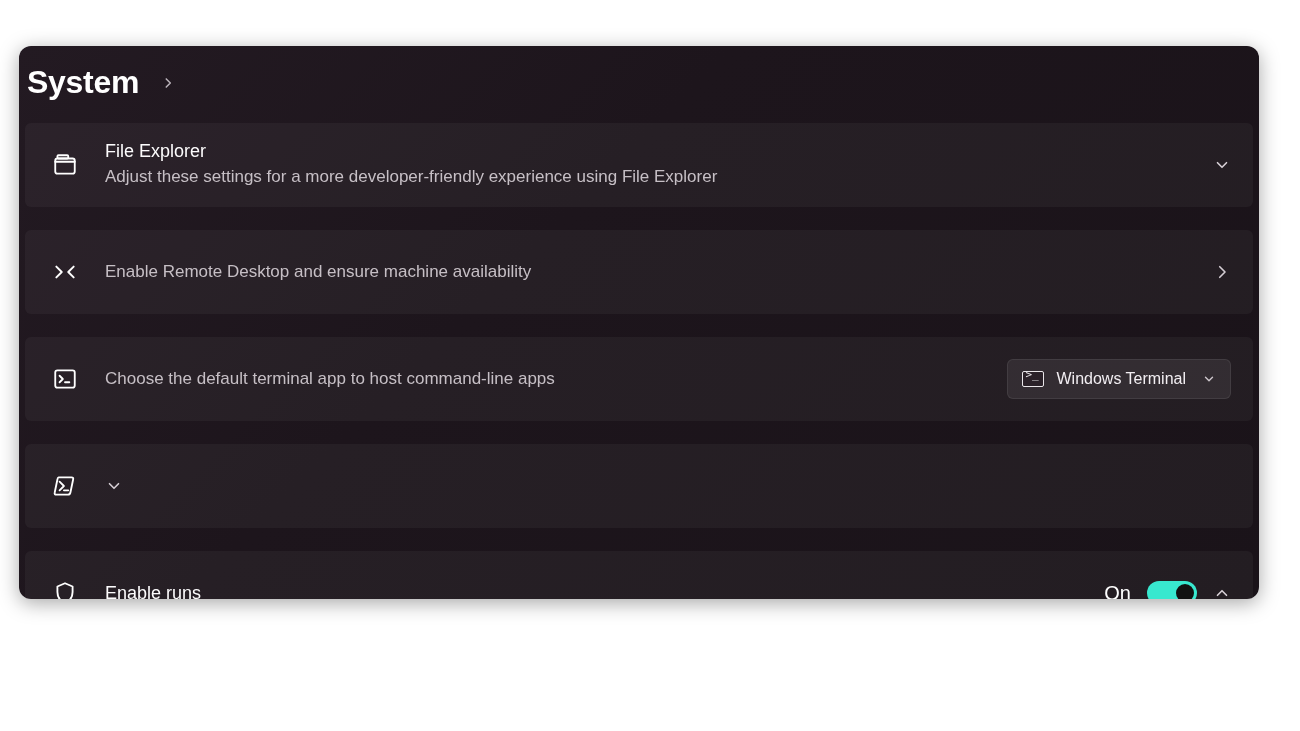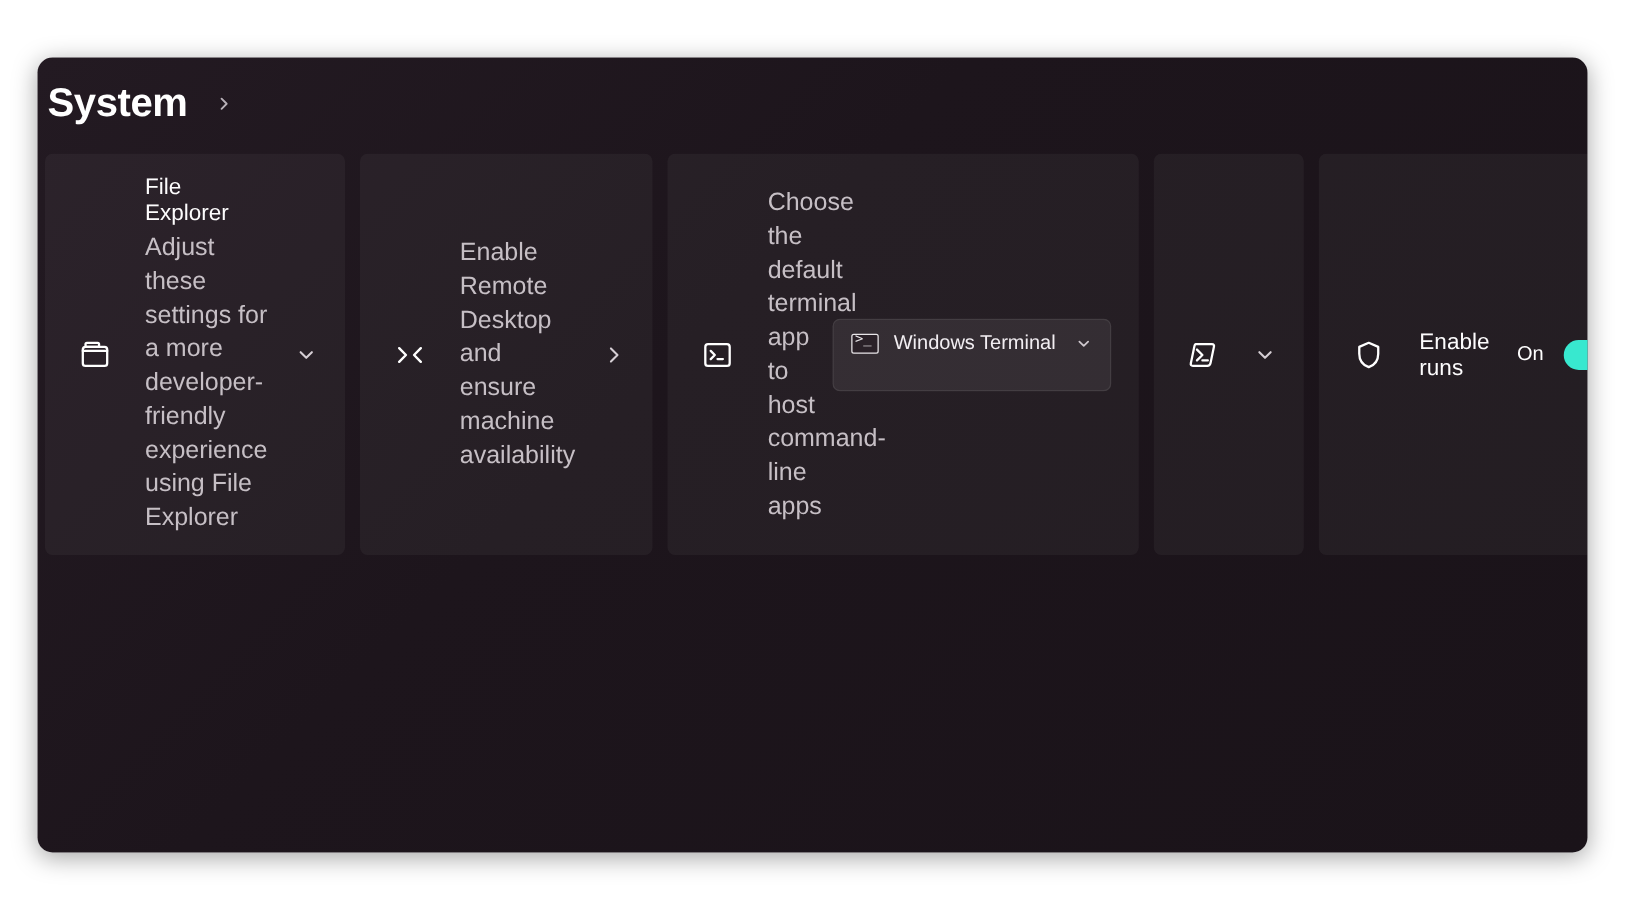--- a/index.html
+++ b/index.html
@@ -1,64 +1,64 @@
 <!DOCTYPE html>
 <html><head>
 <meta charset="utf-8">
 <style>
   * { box-sizing: border-box; margin: 0; padding: 0; }
   html, body { width: 1300px; height: 731px; background: #ffffff; font-family: "Segoe UI", "Segoe UI Variable", Arial, sans-serif; }
   .panel {
     position: absolute;
-    left: 30px; top: 46px;
-    width: 1240px; height: 636px;
+    left: 19px; top: 46px;
+    width: 1240px; height: 553px;
     background: linear-gradient(135deg, #231a22 0%, #1d151c 40%, #1a1319 100%);
     border-radius: 12px;
     color: #ffffff;
     overflow: hidden;
     box-shadow: 0 4px 20px rgba(0,0,0,0.35);
   }
   .breadcrumb {
     display: flex; align-items: center; gap: 22px;
     padding: 18px 8px 22px 8px;
   }
   .breadcrumb .crumb {
     font-size: 32px; font-weight: 600; letter-spacing: -0.3px;
   }
   .breadcrumb .chev { color: #b8b1b8; display:flex; }
-  .rows { display: flex; flex-direction: row; gap: 12px; padding: 0 6px 0 6px; }
+  .rows { display: flex; flex-direction: column; gap: 23px; padding: 0 6px 0 6px; }
   .row {
     background: rgba(255,255,255,0.045);
     border-radius: 6px;
     display: flex; align-items: center;
     padding: 16px 22px;
     min-height: 84px;
     gap: 22px;
   }
   .subrow {
     background: rgba(255,255,255,0.03);
     border-radius: 6px;
     display: flex; align-items: center;
     padding: 16px 22px 16px 82px;
     min-height: 72px;
     gap: 22px;
   }
   .icon-slot { width: 36px; display:flex; justify-content:center; color:#ffffff; flex-shrink:0; }
   .text-col { flex: 1 1 auto; display:flex; flex-direction:column; gap:4px; min-width:0; }
   .text-col .title { font-size: 18px; font-weight: 400; color:#fdfcfd; }
-  .text-col .sub { font-size: 20px; color:#c6bfc5; line-height:1.35; }
+  .text-col .sub { font-size: 17px; color:#c6bfc5; line-height:1.35; }
   .subrow .title { font-size:18px; font-weight:400; color:#fff; }
   .trail { display:flex; align-items:center; gap:16px; flex-shrink:0; }
   .chev-small { color:#d5ced4; display:flex; }
   .dropdown {
     background: rgba(255,255,255,0.07);
     border: 1px solid rgba(255,255,255,0.08);
     border-radius: 6px;
     display:flex; align-items:center; gap:12px;
-    padding: 10px 14px 28px 14px;
+    padding: 10px 14px 10px 14px;
     font-size:16px; color:#f2eef2;
     cursor:pointer;
   }
   .dropdown .dd-chev { color:#cfc8ce; display:flex; margin-left:4px; }
   .term-badge {
     width:22px; height:16px; position:relative; display:inline-block;
   }
   .term-badge::before {
     content:""; position:absolute; inset:0; border:1.8px solid #e9e6e9; border-radius:2px; background:#2a2128;
   }
@@ -67,21 +67,21 @@
   }
   .toggle {
     width: 50px; height: 24px; border-radius: 12px;
     background: #38e8cf;
     position: relative;
     cursor:pointer;
   }
   .toggle .knob {
     position:absolute; right:3px; top:3px; width:18px; height:18px; border-radius:50%; background:#111;
   }
-  .toggle-label { font-size:16px; color:#fff; }
+  .toggle-label { font-size:20px; color:#fff; }
   svg { display:block; }
 </style>
 </head>
 <body>
 
 <div class="panel">
 
   <div class="breadcrumb">
     <span class="crumb">System</span>
     <span class="chev">

